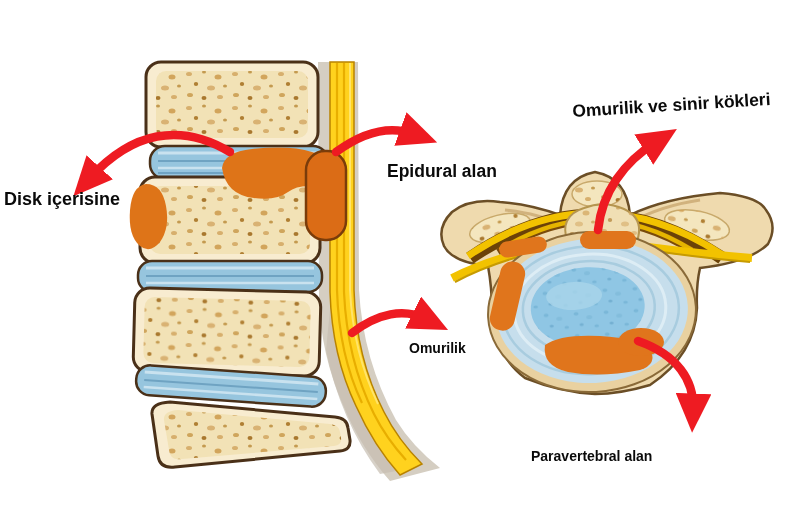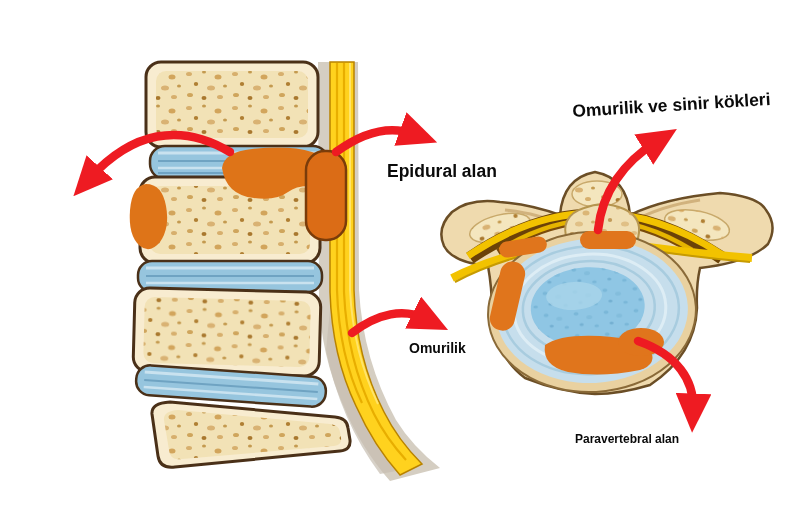--- a/index.html
+++ b/index.html
@@ -5,21 +5,21 @@
   html,body{margin:0;padding:0;background:#fff;}
   #stage{position:relative;width:790px;height:527px;background:#fff;overflow:hidden;
          font-family:"Liberation Sans",sans-serif;}
   #art{position:absolute;left:0;top:0;}
   .lbl{position:absolute;font-weight:700;color:#0a0a0a;white-space:nowrap;
        font-family:"Liberation Sans",sans-serif;}
   .lbl-disk{left:4px;top:189px;font-size:18px;}
   .lbl-epidural{left:387px;top:161px;font-size:17.5px;}
   .lbl-roots{left:573px;top:101px;font-size:17.5px;transform:rotate(-3.5deg);transform-origin:0 100%;}
   .lbl-cord{left:409px;top:340px;font-size:14px;}
-  .lbl-para{left:531px;top:432px;font-size:12px;margin-left:44px;}
+  .lbl-para{left:531px;top:448px;font-size:14px;}
 </style>
 </head>
 <body>
 
 <div id="stage">
 
 <svg id="art" width="790" height="527" viewBox="0 0 790 527">
   <defs>
     <pattern id="bonespeck" width="46" height="34" patternUnits="userSpaceOnUse">
       <ellipse cx="5" cy="6" rx="3" ry="2" fill="#D7AF6D"></ellipse>
@@ -177,17 +177,18 @@
 
   <g stroke="#EE1B22" stroke-width="8.5" fill="none" stroke-linecap="round">
     <path d="M230,152 C180,122 132,132 90,178" marker-end="url(#arrh)"></path>
     <path d="M336,152 C366,130 392,126 414,134" marker-end="url(#arrh)"></path>
     <path d="M352,333 C378,313 404,308 426,319" marker-end="url(#arrh)"></path>
     <path d="M598,230 C602,192 624,162 656,142" marker-end="url(#arrh)"></path>
     <path d="M638,341 C678,355 694,381 693,408" marker-end="url(#arrh)"></path>
   </g>
 </svg>
 
+  <div class="lbl lbl-disk">Disk içerisine</div>
   <div class="lbl lbl-epidural">Epidural alan</div>
   <div class="lbl lbl-roots">Omurilik ve sinir kökleri</div>
   <div class="lbl lbl-cord">Omurilik</div>
   <div class="lbl lbl-para">Paravertebral alan</div>
 </div>
 
 </body></html>

